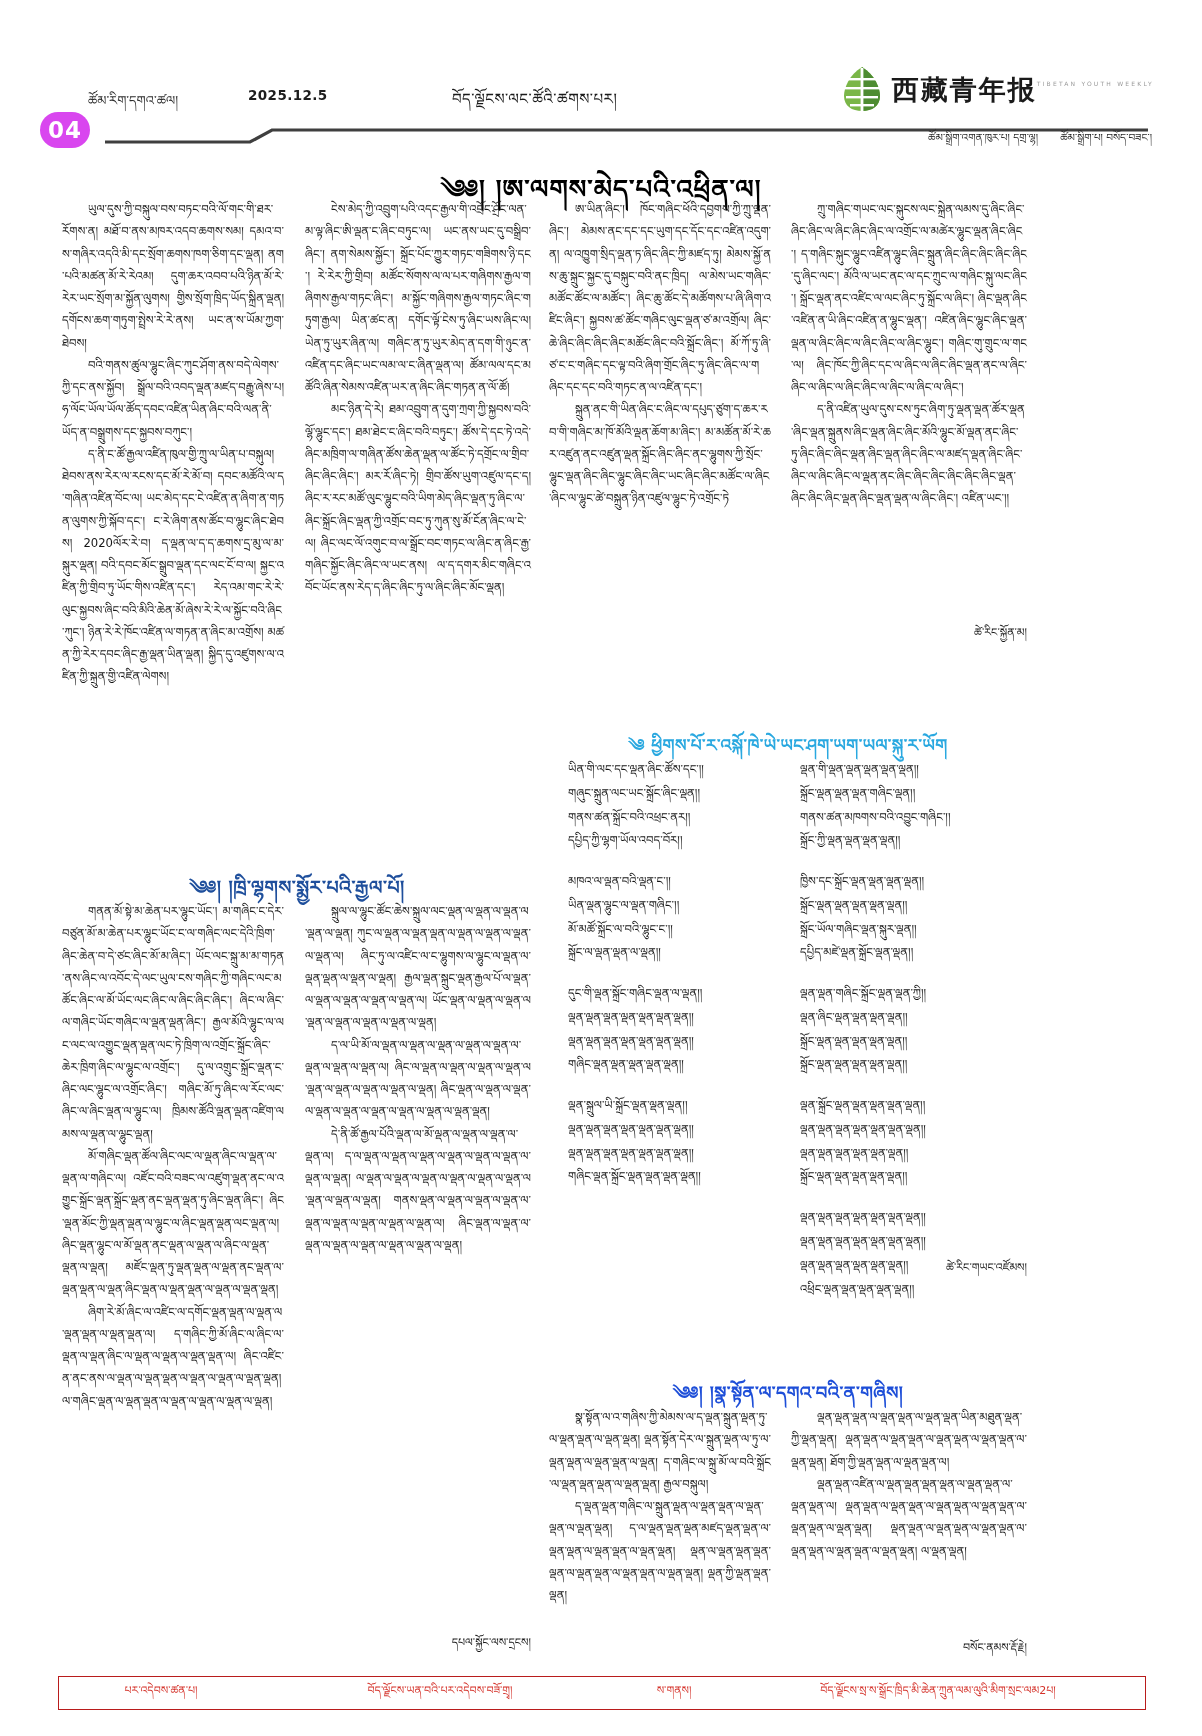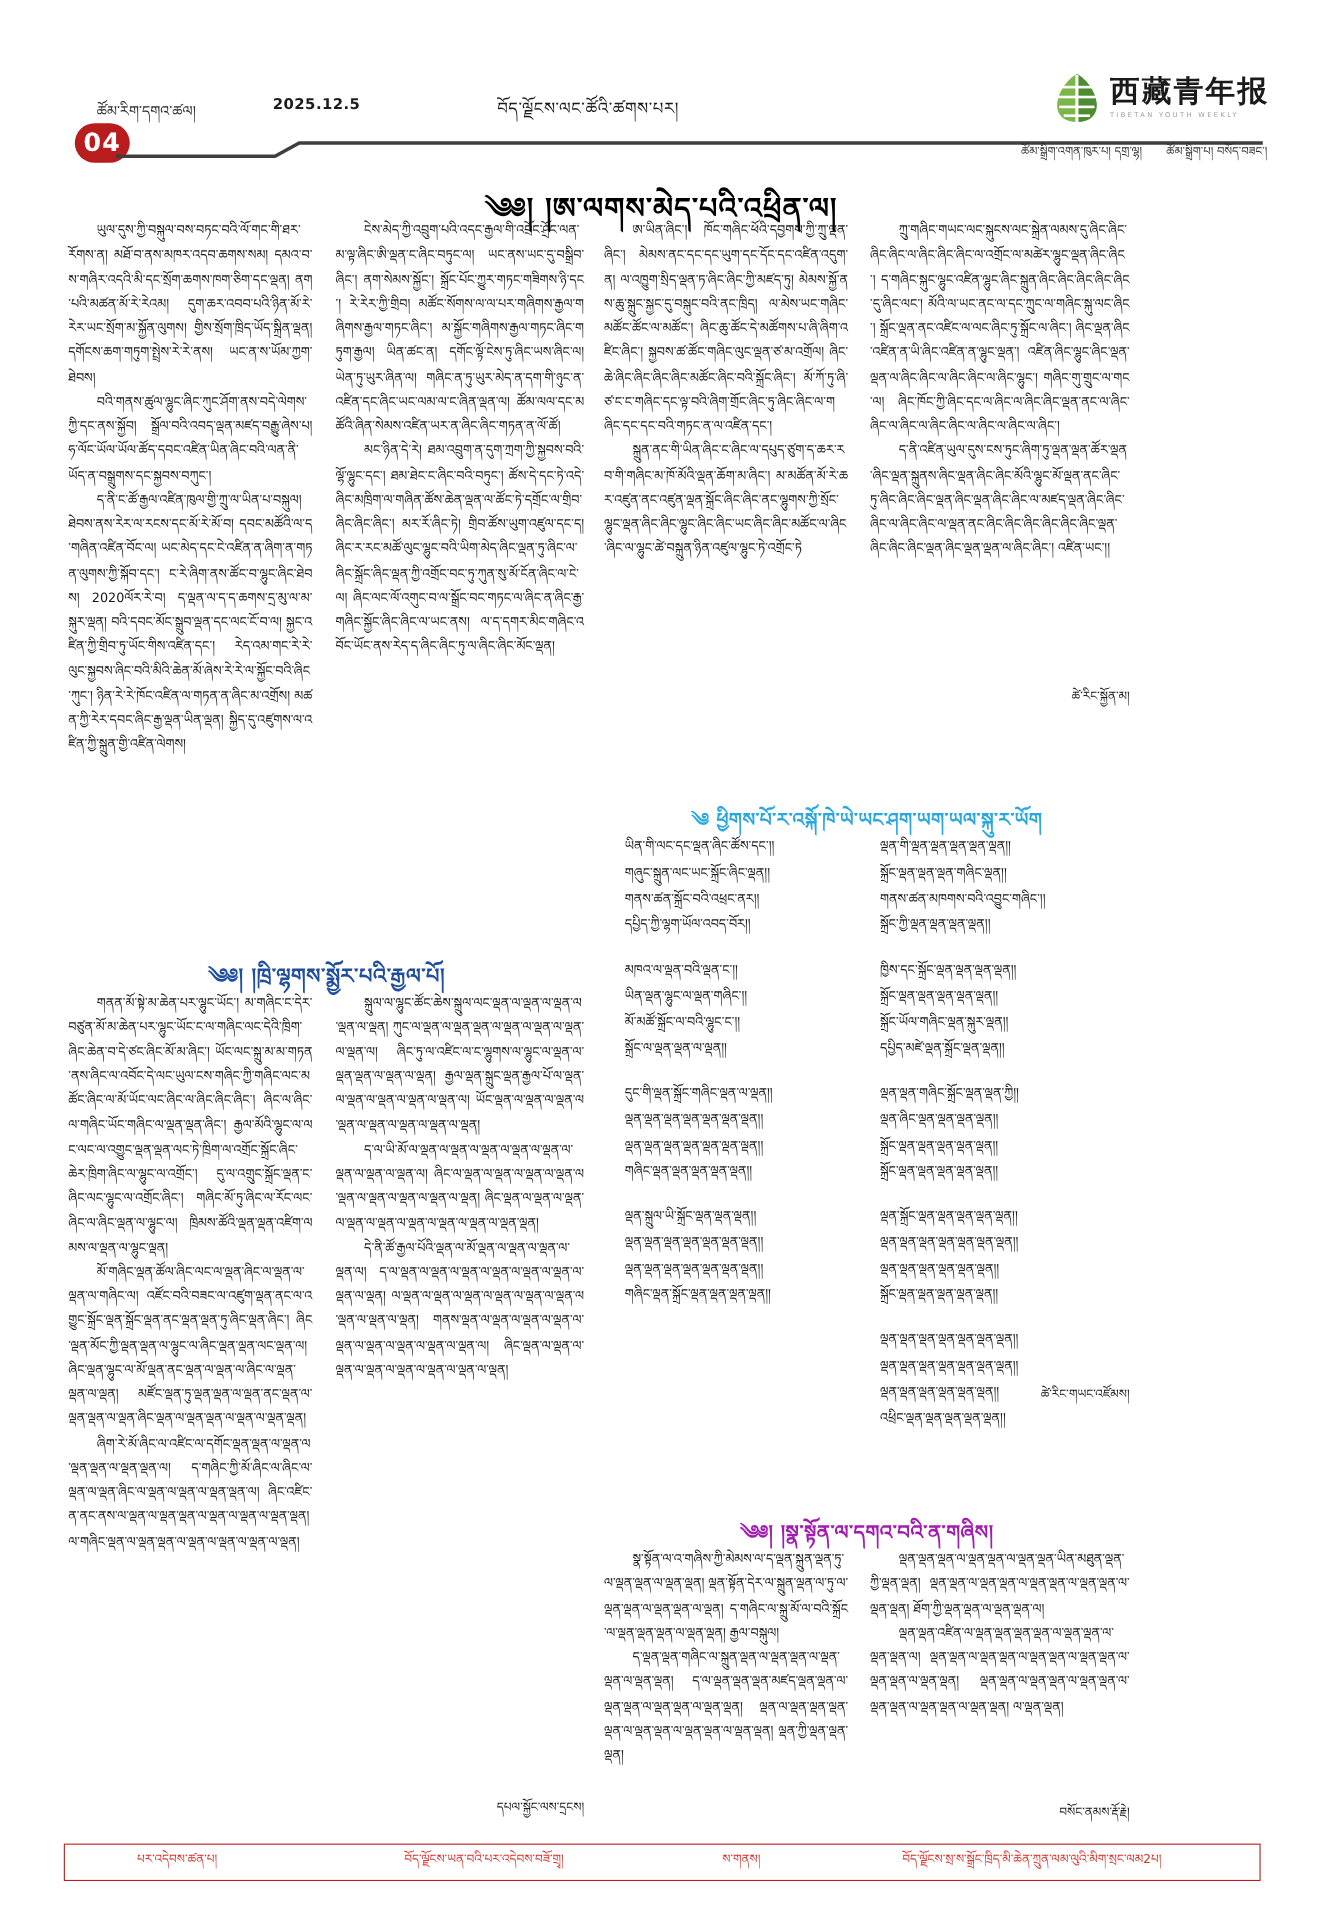--- a/index.html
+++ b/index.html
@@ -9,22 +9,22 @@
     font-family:"DejaVu Sans","Liberation Sans",sans-serif;
     position:relative;
     overflow:hidden;
     color:#111;
   }
 
   
   #masthead{position:absolute;left:0;top:0;width:1202px;height:150px;}
 
   #page-num-badge{
-    position:absolute;left:68px;top:112px;width:50px;height:36px;
-    background:#b91c1c;border-radius:18px;
+    position:absolute;left:40px;top:112px;width:50px;height:36px;
+    background:#d946ef;border-radius:18px;
     color:#fff;font-weight:bold;font-size:23px;
     display:flex;align-items:center;justify-content:center;
     letter-spacing:1px;
     font-family:"DejaVu Sans",sans-serif;
   }
 
   #header-rule{
     position:absolute;left:100px;top:128px;width:1050px;height:0;
   }
   #header-rule svg{display:block;}
@@ -40,21 +40,21 @@
     font-family:"DejaVu Sans",sans-serif;
   }
   #header-center-tib{
     position:absolute;left:452px;top:82px;
     font-size:15px;color:#1a1a1a;white-space:nowrap;letter-spacing:.5px;
   }
 
   
   #logo-block{position:absolute;right:48px;top:66px;display:flex;align-items:center;gap:10px;}
   #logo-leaf{width:40px;height:46px;position:relative;flex:0 0 auto;}
-  #logo-text{display:flex;flex-direction:column;justify-content:center;}
+  #logo-text{display:flex;flex-direction:row;justify-content:center;}
   #logo-cn{font-size:27px;font-weight:bold;color:#1a1a1a;letter-spacing:2px;line-height:1;
     font-family:"DejaVu Sans","Liberation Sans",sans-serif;}
   #logo-en{font-size:6px;color:#9a9a9a;letter-spacing:2.2px;margin-top:4px;
     font-family:"DejaVu Sans",sans-serif;}
 
   #masthead-subline{
     position:absolute;right:50px;top:126px;
     display:flex;gap:22px;font-size:10.5px;color:#2b2b2b;white-space:nowrap;
   }
 
@@ -112,21 +112,21 @@
   .poem-stanza{margin-bottom:17px;}
   .poem-line{white-space:nowrap;}
   #poem-sign{
     position:absolute;left:791px;top:1255px;width:236px;
     text-align:right;font-size:11px;color:#151515;
   }
 
   
   #art3-heading{
     position:absolute;left:549px;top:1373px;width:478px;
-    text-align:center;color:#a21caf;
+    text-align:center;color:#1d4ed8;
     font-size:18px;font-weight:bold;letter-spacing:.4px;
   }
   #art3-col1{left:549px; top:1406px; width:222px;}
   #art3-col2{left:791px; top:1406px; width:236px;}
   #art3-sign{
     position:absolute;left:791px;top:1635px;width:236px;
     text-align:right;font-size:11px;color:#151515;
   }
 
   

